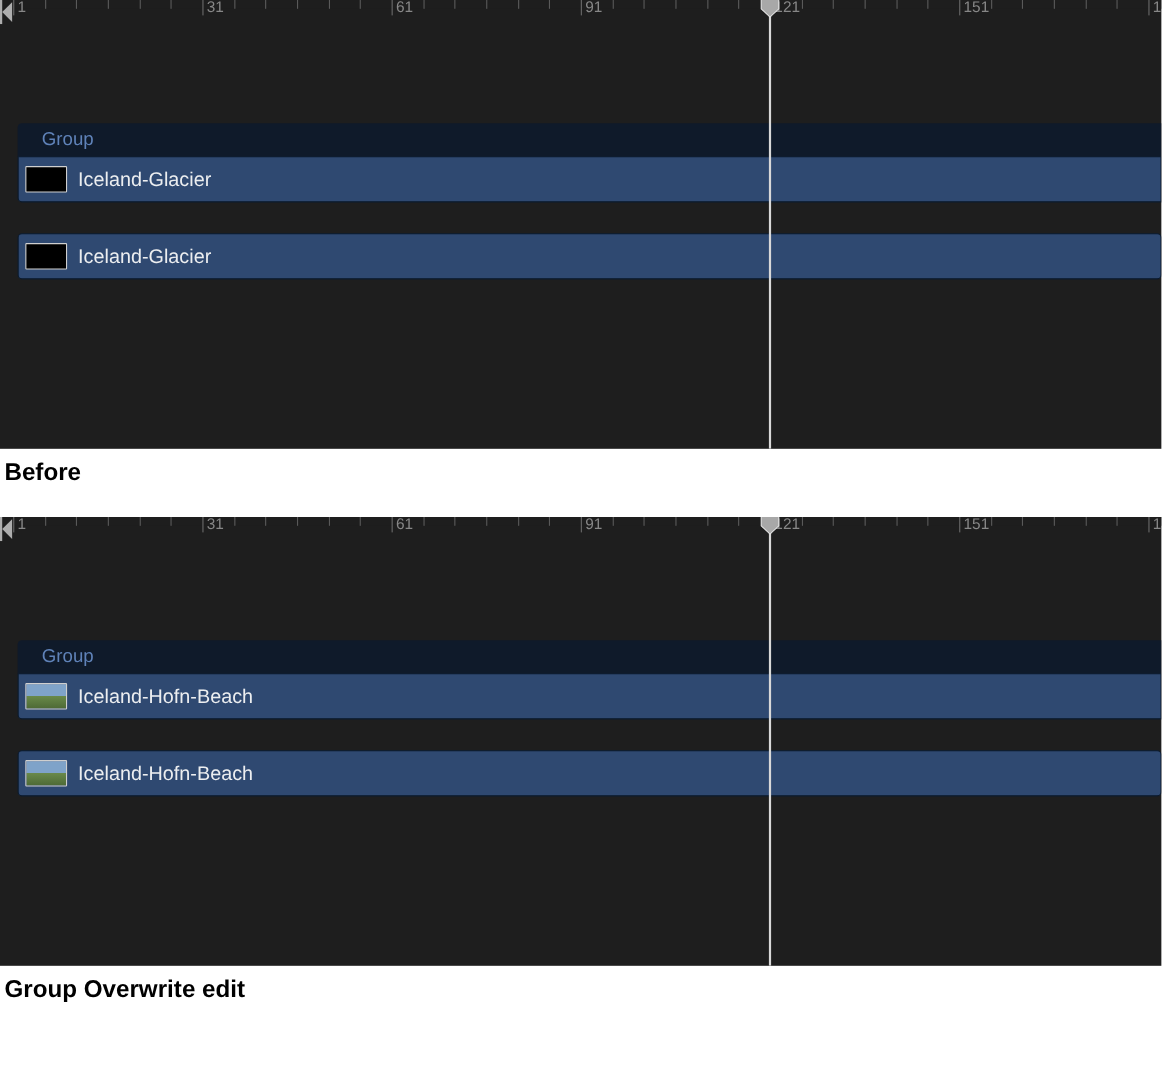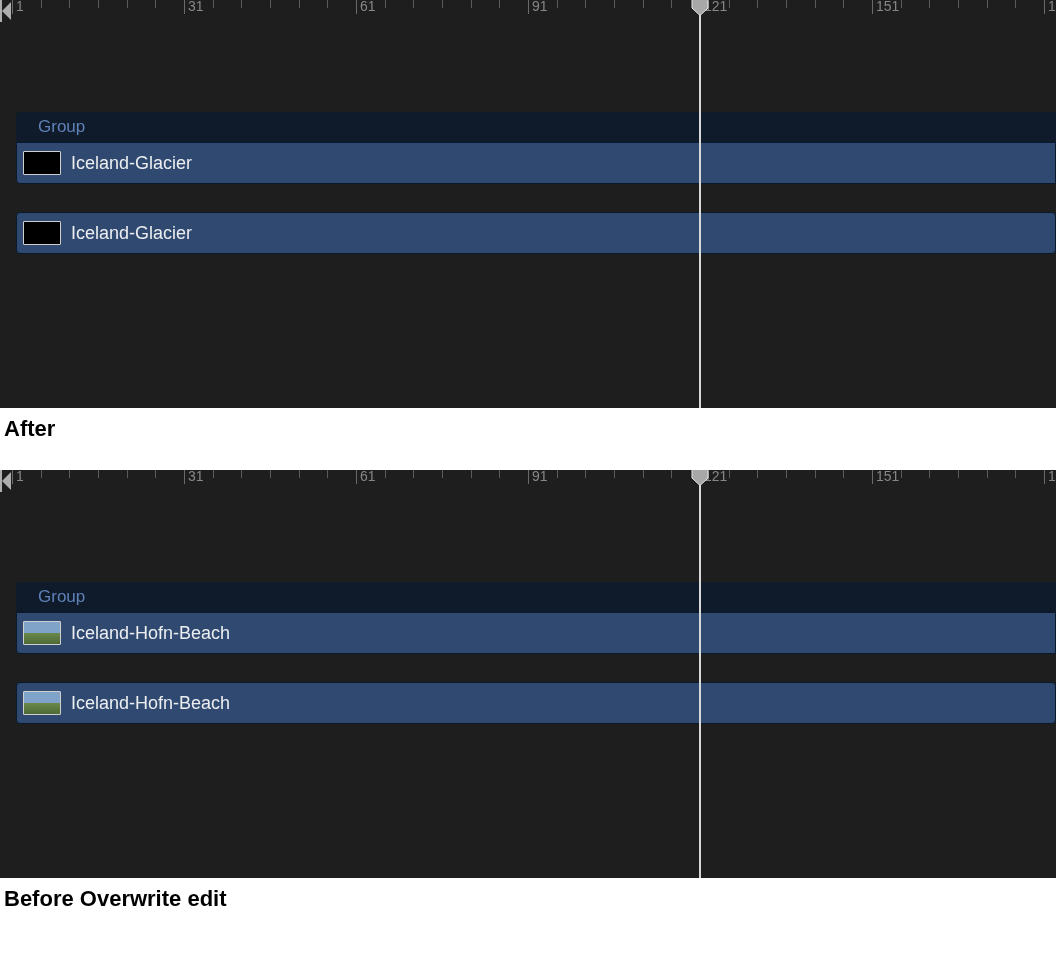--- a/index.html
+++ b/index.html
@@ -216,21 +216,21 @@
       <span class="clip-label">Iceland-Glacier</span>
     </div>
     <div class="spacer-row"></div>
     <div class="clip standalone">
       <div class="thumb"></div>
       <span class="clip-label">Iceland-Glacier</span>
     </div>
   </div>
 </div>
 
-<div class="caption">After</div>
+<div class="caption">Before</div>
 
 <div class="timeline-panel">
   <div class="ruler">
       <div class="tick major" style="left: 12px;"></div>
       <div class="tick-label" style="left: 14px;">1</div>
       <div class="tick minor" style="left: 40.665px;"></div>
       <div class="tick minor" style="left: 69.33px;"></div>
       <div class="tick minor" style="left: 97.995px;"></div>
       <div class="tick minor" style="left: 126.66px;"></div>
       <div class="tick minor" style="left: 155.325px;"></div>
@@ -295,13 +295,13 @@
       <span class="clip-label">Iceland-Hofn-Beach</span>
     </div>
     <div class="spacer-row"></div>
     <div class="clip standalone">
       <div class="thumb landscape"></div>
       <span class="clip-label">Iceland-Hofn-Beach</span>
     </div>
   </div>
 </div>
 
-<div class="caption last">Before Overwrite edit</div>
+<div class="caption last">Group Overwrite edit</div>
 
 </body></html>

